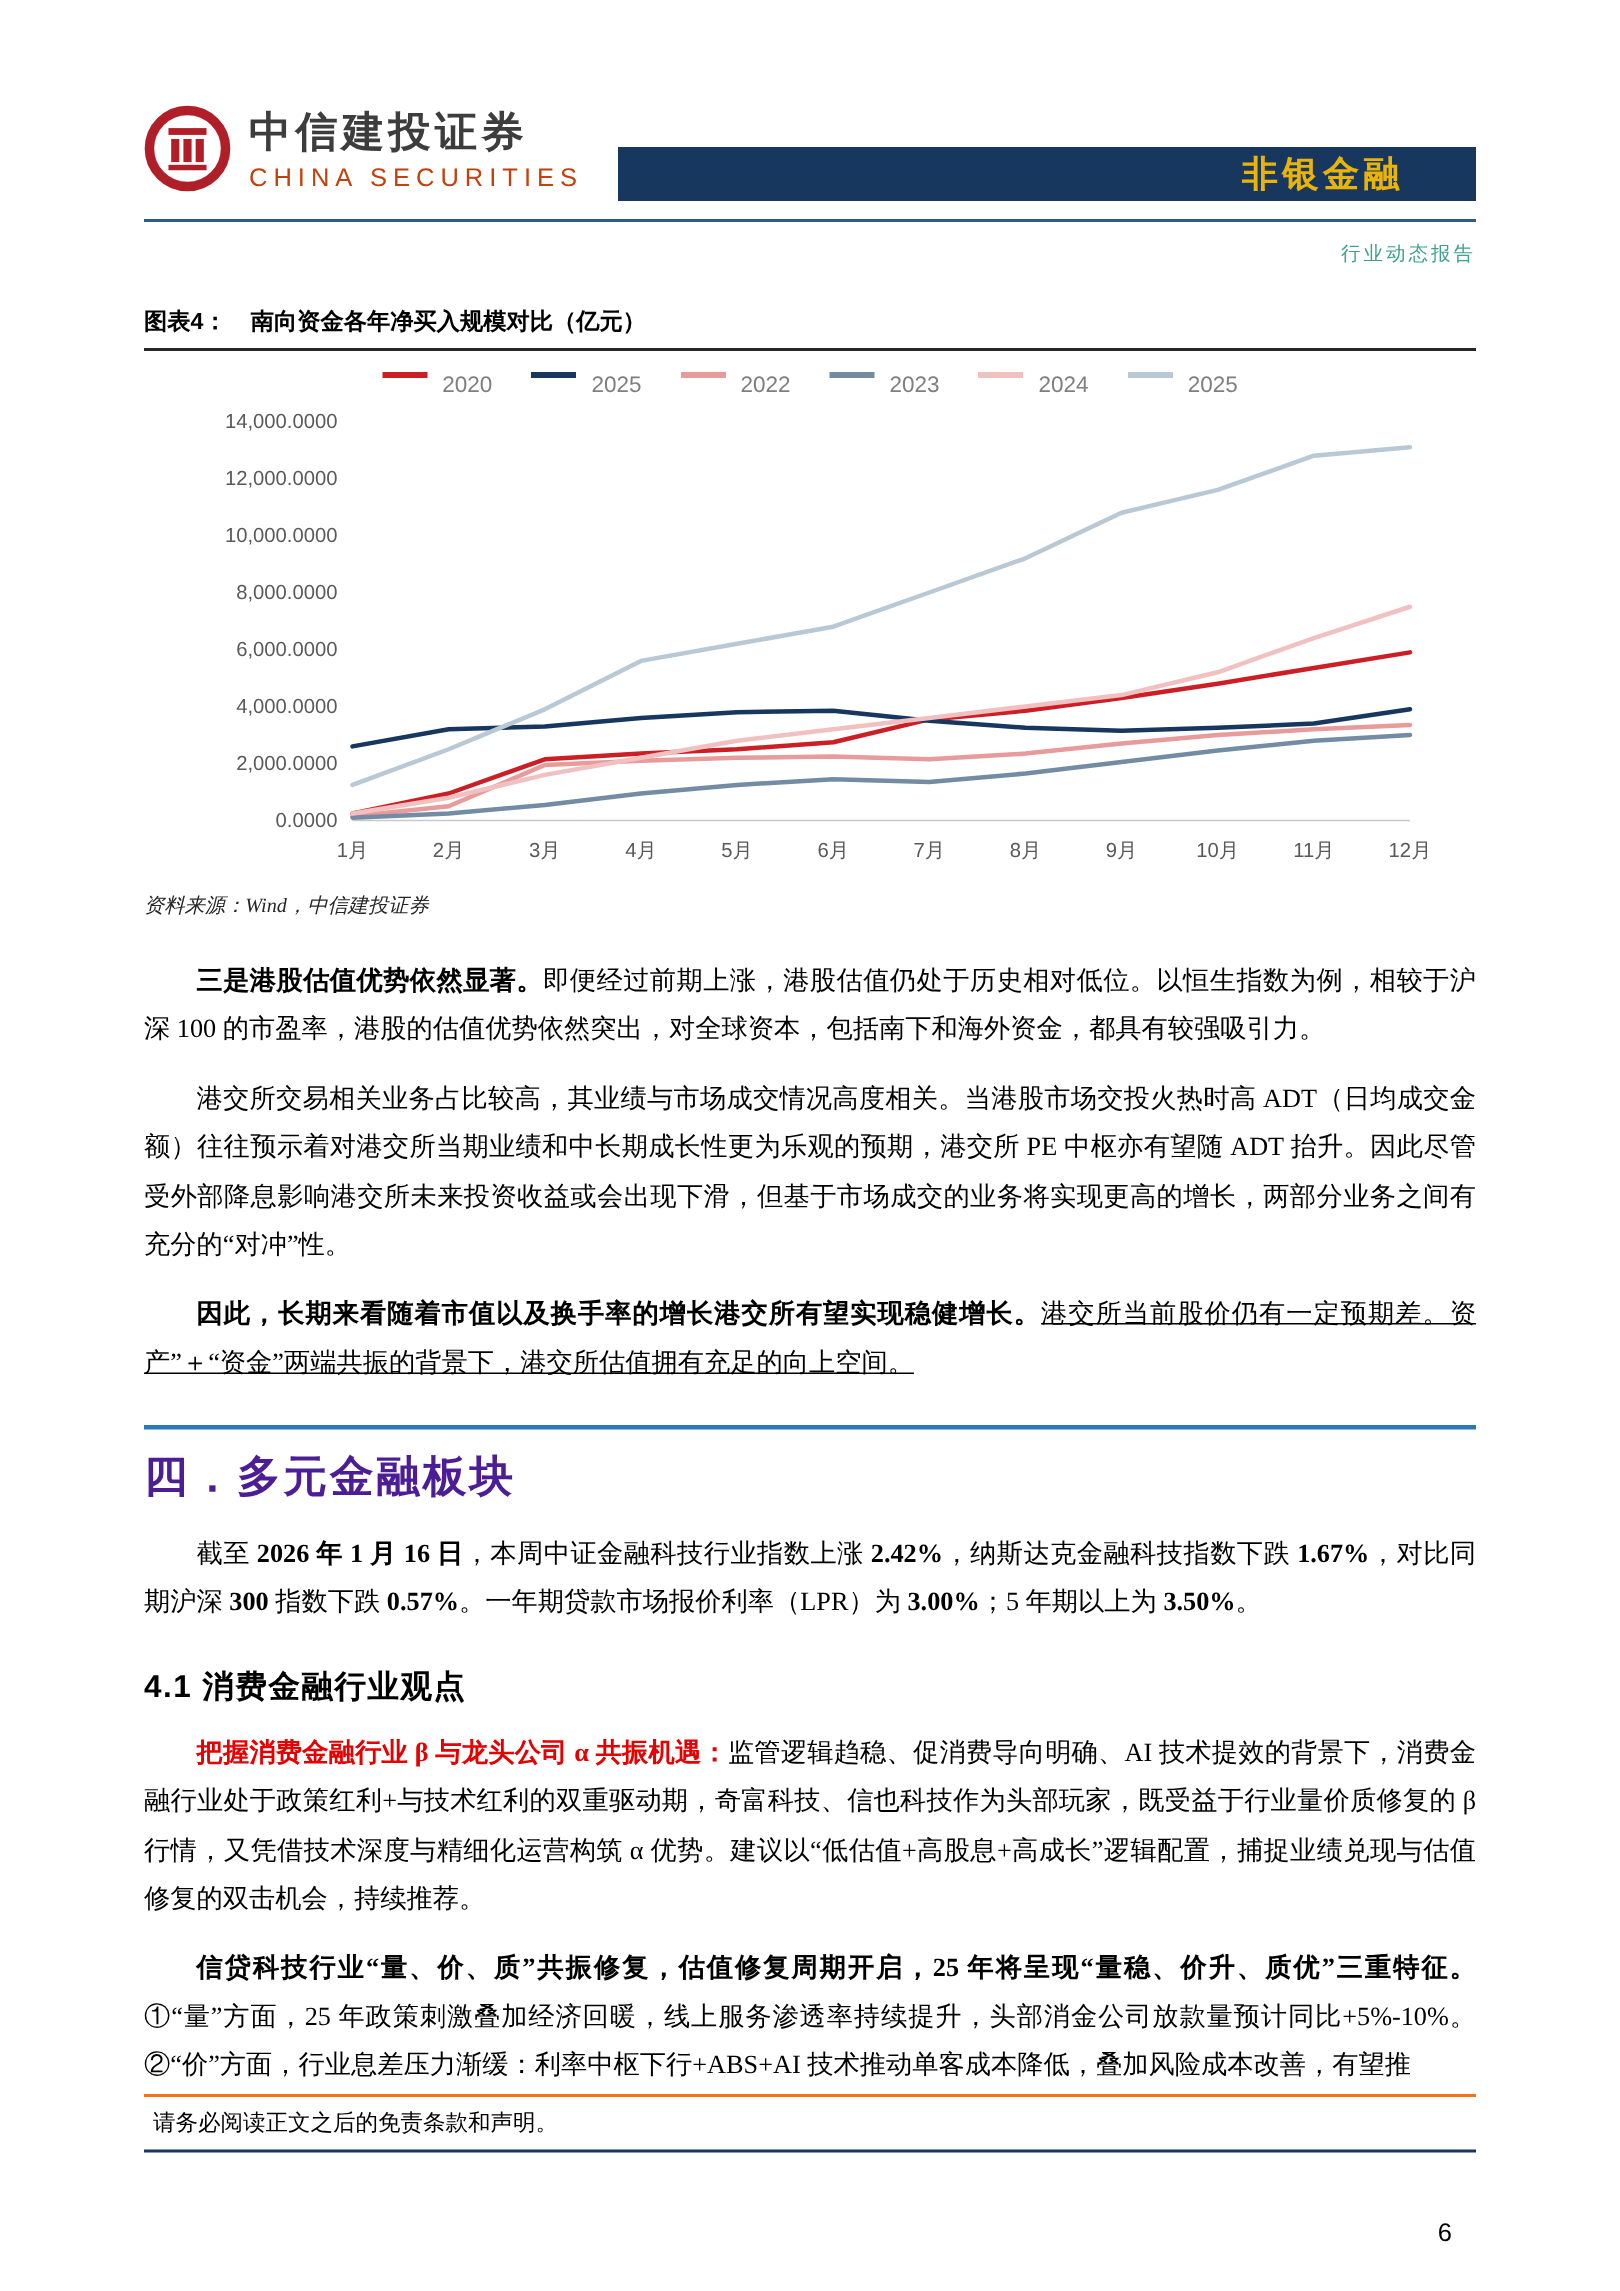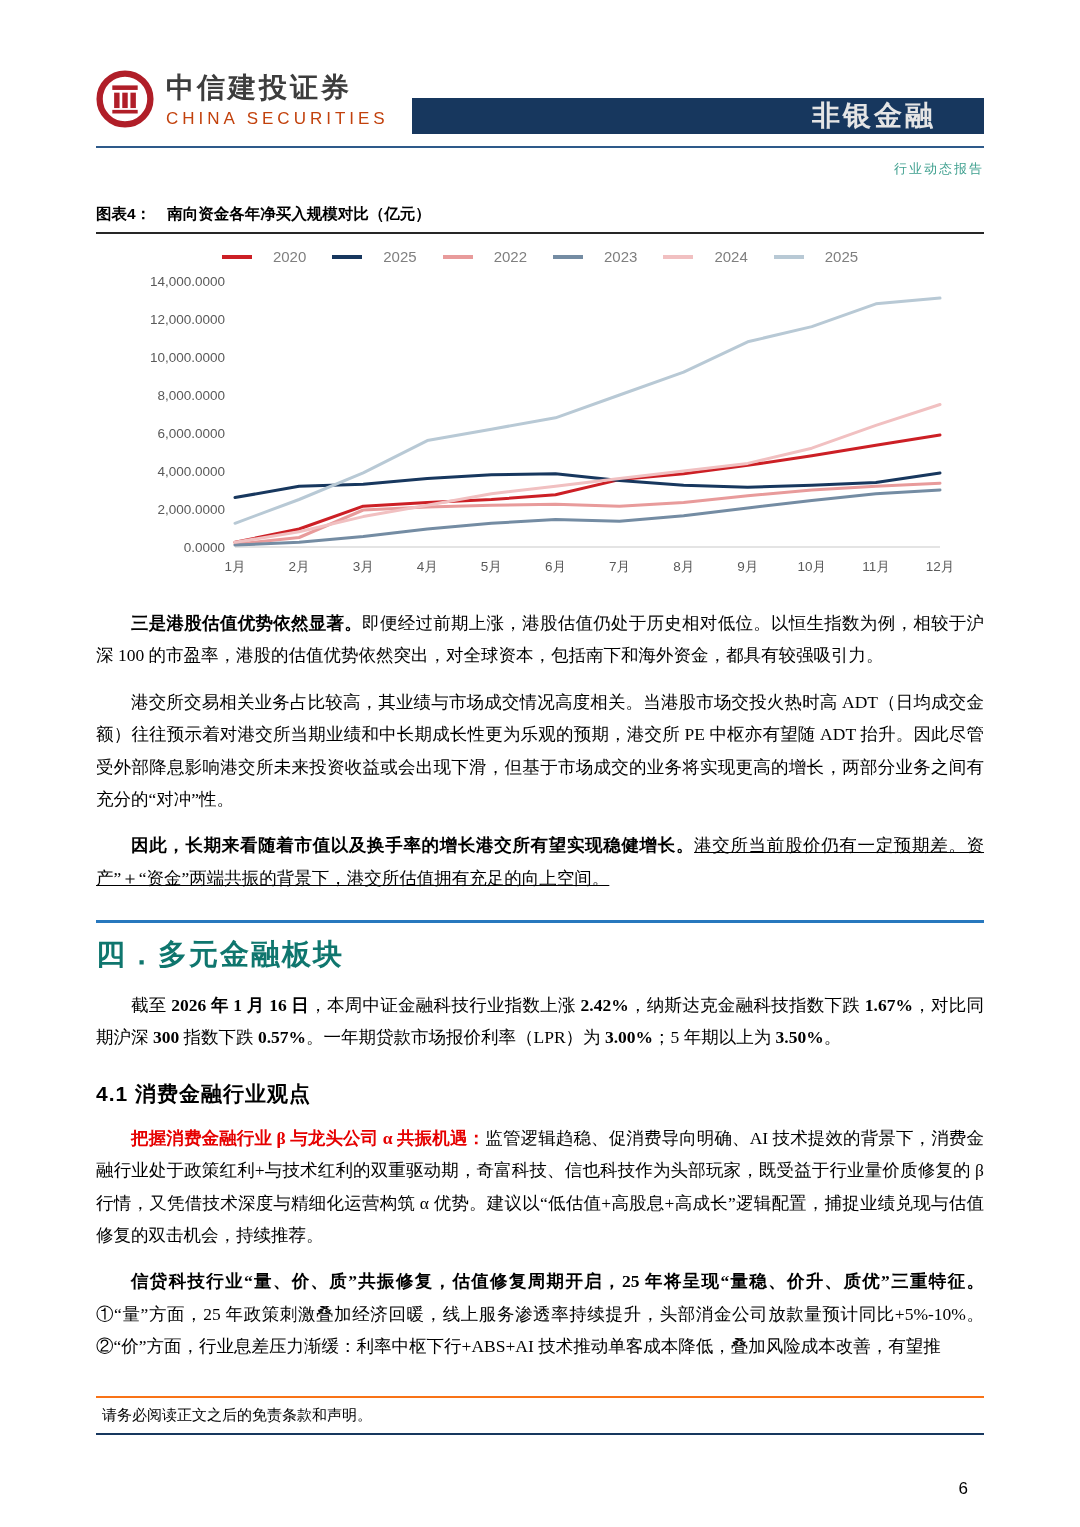--- a/index.html
+++ b/index.html
@@ -20,58 +20,58 @@
   }
   .logo-text .en {
     font-size: 17px; letter-spacing: 4px; color: #c2410c; margin-top: 2px;
     font-family: "Liberation Sans", sans-serif;
   }
   .category-bar {
     width: 572px; height: 36px; margin-top: 34px; background: #17375E;
     display: flex; align-items: center; justify-content: flex-end; padding-right: 48px;
   }
   .category-bar span {
-    color: #e5e5e5; font-weight: bold; font-size: 28px; letter-spacing: 3px;
+    color: #eab308; font-weight: bold; font-size: 24px; letter-spacing: 3px;
     font-family: "Liberation Sans", sans-serif;
   }
   .header-rule { border-top: 2px solid #2E5A8A; margin-top: 8px; }
   .report-type {
     text-align: right; color: #3FA08F; font-size: 13px; margin-top: 12px;
     letter-spacing: 2px; font-family: Liberation Sans, sans-serif;
   }
 
   
   .figure { margin-top: 26px; }
   .figure-title-row {
     font-family: "Liberation Sans", sans-serif; font-weight: bold; font-size: 15.5px;
     padding-bottom: 7px; border-bottom: 2px solid #262626;
   }
   .fig-label { margin-right: 16px; }
   .legend { display: flex; justify-content: center; align-items: center; gap: 26px; margin-top: 14px; }
-  .lg-item { display: inline-flex; align-items: center; gap: 21px; }
+  .lg-item { display: inline-flex; align-items: flex-start; gap: 10px; }
   .lg-swatch { width: 30px; height: 4px; display: inline-block; }
   .lg-label { font-size: 15px; color: #7F7F7F; font-family: "Liberation Sans", sans-serif; }
   .chart { display: block; margin: 8px 0 0 4px; }
   .chart text.tick { font-size: 13.5px; fill: #595959; font-family: "Liberation Sans", sans-serif; }
   .source { font-style: italic; font-size: 13.5px; color: #262626; margin-top: 12px; }
 
   
   .para {
     font-size: 17.5px; line-height: 1.85; text-align: justify;
     text-indent: 2em; margin-top: 14px;
   }
   .para .b { font-weight: bold; }
   .para .u { text-decoration: underline; }
   .para .rb { color: #E60000; font-weight: bold; }
   .first-after-figure { margin-top: 24px; }
 
   
   .h2-rule { border-top: 3px solid #2878BE; margin-top: 26px; }
   h2 {
-    color: #0f766e; font-size: 29px; font-weight: bold; margin-top: 12px;
+    color: #4c1d95; font-size: 29px; font-weight: bold; margin-top: 12px;
     letter-spacing: 2px; font-family: "Liberation Sans", sans-serif;
   }
   h3 {
     font-size: 21px; font-weight: bold; margin-top: 26px; color: #000;
     font-family: "Liberation Sans", sans-serif; letter-spacing: 1px;
   }
 
   
   .footer-band {
     position: absolute; left: 96px; right: 96px; bottom: 92px;
@@ -163,20 +163,21 @@
         <text x="775.9090909090909" y="298" text-anchor="middle" class="tick">11月</text>
         <text x="840" y="298" text-anchor="middle" class="tick">12月</text>
         <line x1="135" x2="840" y1="274" y2="274" stroke="#C9C9C9" stroke-width="1"></line>
         <polyline points="135.0,269.3 199.1,256.0 263.2,233.2 327.3,229.4 391.4,226.5 455.5,221.8 519.5,206.6 583.6,200.8 647.7,192.3 711.8,182.8 775.9,172.3 840.0,161.9" fill="none" stroke="#CC1F25" stroke-width="3" stroke-linejoin="round" stroke-linecap="round"></polyline>
         <polyline points="135.0,224.6 199.1,213.2 263.2,211.3 327.3,205.6 391.4,201.8 455.5,200.8 519.5,207.5 583.6,212.2 647.7,214.2 711.8,212.2 775.9,209.4 840.0,199.9" fill="none" stroke="#17375E" stroke-width="3" stroke-linejoin="round" stroke-linecap="round"></polyline>
         <polyline points="135.0,271.2 199.1,264.5 263.2,237.0 327.3,234.1 391.4,232.2 455.5,231.3 519.5,233.2 583.6,229.4 647.7,222.7 711.8,217.0 775.9,213.2 840.0,210.3" fill="none" stroke="#E89B9B" stroke-width="3" stroke-linejoin="round" stroke-linecap="round"></polyline>
         <polyline points="135.0,272.1 199.1,269.3 263.2,263.6 327.3,256.0 391.4,250.3 455.5,246.5 519.5,248.3 583.6,242.7 647.7,235.0 711.8,227.4 775.9,220.8 840.0,217.0" fill="none" stroke="#748CA3" stroke-width="3" stroke-linejoin="round" stroke-linecap="round"></polyline>
         <polyline points="135.0,269.3 199.1,258.8 263.2,243.6 327.3,232.2 391.4,220.8 455.5,213.2 519.5,205.6 583.6,198.0 647.7,190.4 711.8,175.2 775.9,152.4 840.0,131.5" fill="none" stroke="#F1C0C1" stroke-width="3" stroke-linejoin="round" stroke-linecap="round"></polyline>
         <polyline points="135.0,250.3 199.1,226.5 263.2,199.9 327.3,167.6 391.4,156.2 455.5,144.8 519.5,122.0 583.6,99.2 647.7,68.8 711.8,53.6 775.9,30.8 840.0,25.1" fill="none" stroke="#B8C9D5" stroke-width="3" stroke-linejoin="round" stroke-linecap="round"></polyline>
       </svg>
+    <div class="source">资料来源：Wind，中信建投证券</div>
   </section>
 
   <p class="para first-after-figure"><span class="b">三是港股估值优势依然显著。</span><span>即便经过前期上涨，港股估值仍处于历史相对低位。以恒生指数为例，相较于沪深 100 的市盈率，港股的估值优势依然突出，对全球资本，包括南下和海外资金，都具有较强吸引力。</span></p>
   <p class="para"><span>港交所交易相关业务占比较高，其业绩与市场成交情况高度相关。当港股市场交投火热时高 ADT（日均成交金额）往往预示着对港交所当期业绩和中长期成长性更为乐观的预期，港交所 PE 中枢亦有望随 ADT 抬升。因此尽管受外部降息影响港交所未来投资收益或会出现下滑，但基于市场成交的业务将实现更高的增长，两部分业务之间有充分的“对冲”性。</span></p>
   <p class="para"><span class="b">因此，长期来看随着市值以及换手率的增长港交所有望实现稳健增长。</span><span class="u">港交所当前股价仍有一定预期差。资产”＋“资金”两端共振的背景下，港交所估值拥有充足的向上空间。</span></p>
 
   <div class="h2-rule"></div>
   <h2>四．多元金融板块</h2>
 
   <p class="para"><span>截至 </span><span class="b">2026 年 1 月 16 日</span><span>，本周中证金融科技行业指数上涨 </span><span class="b">2.42%</span><span>，纳斯达克金融科技指数下跌 </span><span class="b">1.67%</span><span>，对比同期沪深 </span><span class="b">300</span><span> 指数下跌 </span><span class="b">0.57%</span><span>。一年期贷款市场报价利率（LPR）为 </span><span class="b">3.00%</span><span>；5 年期以上为 </span><span class="b">3.50%</span><span>。</span></p>

